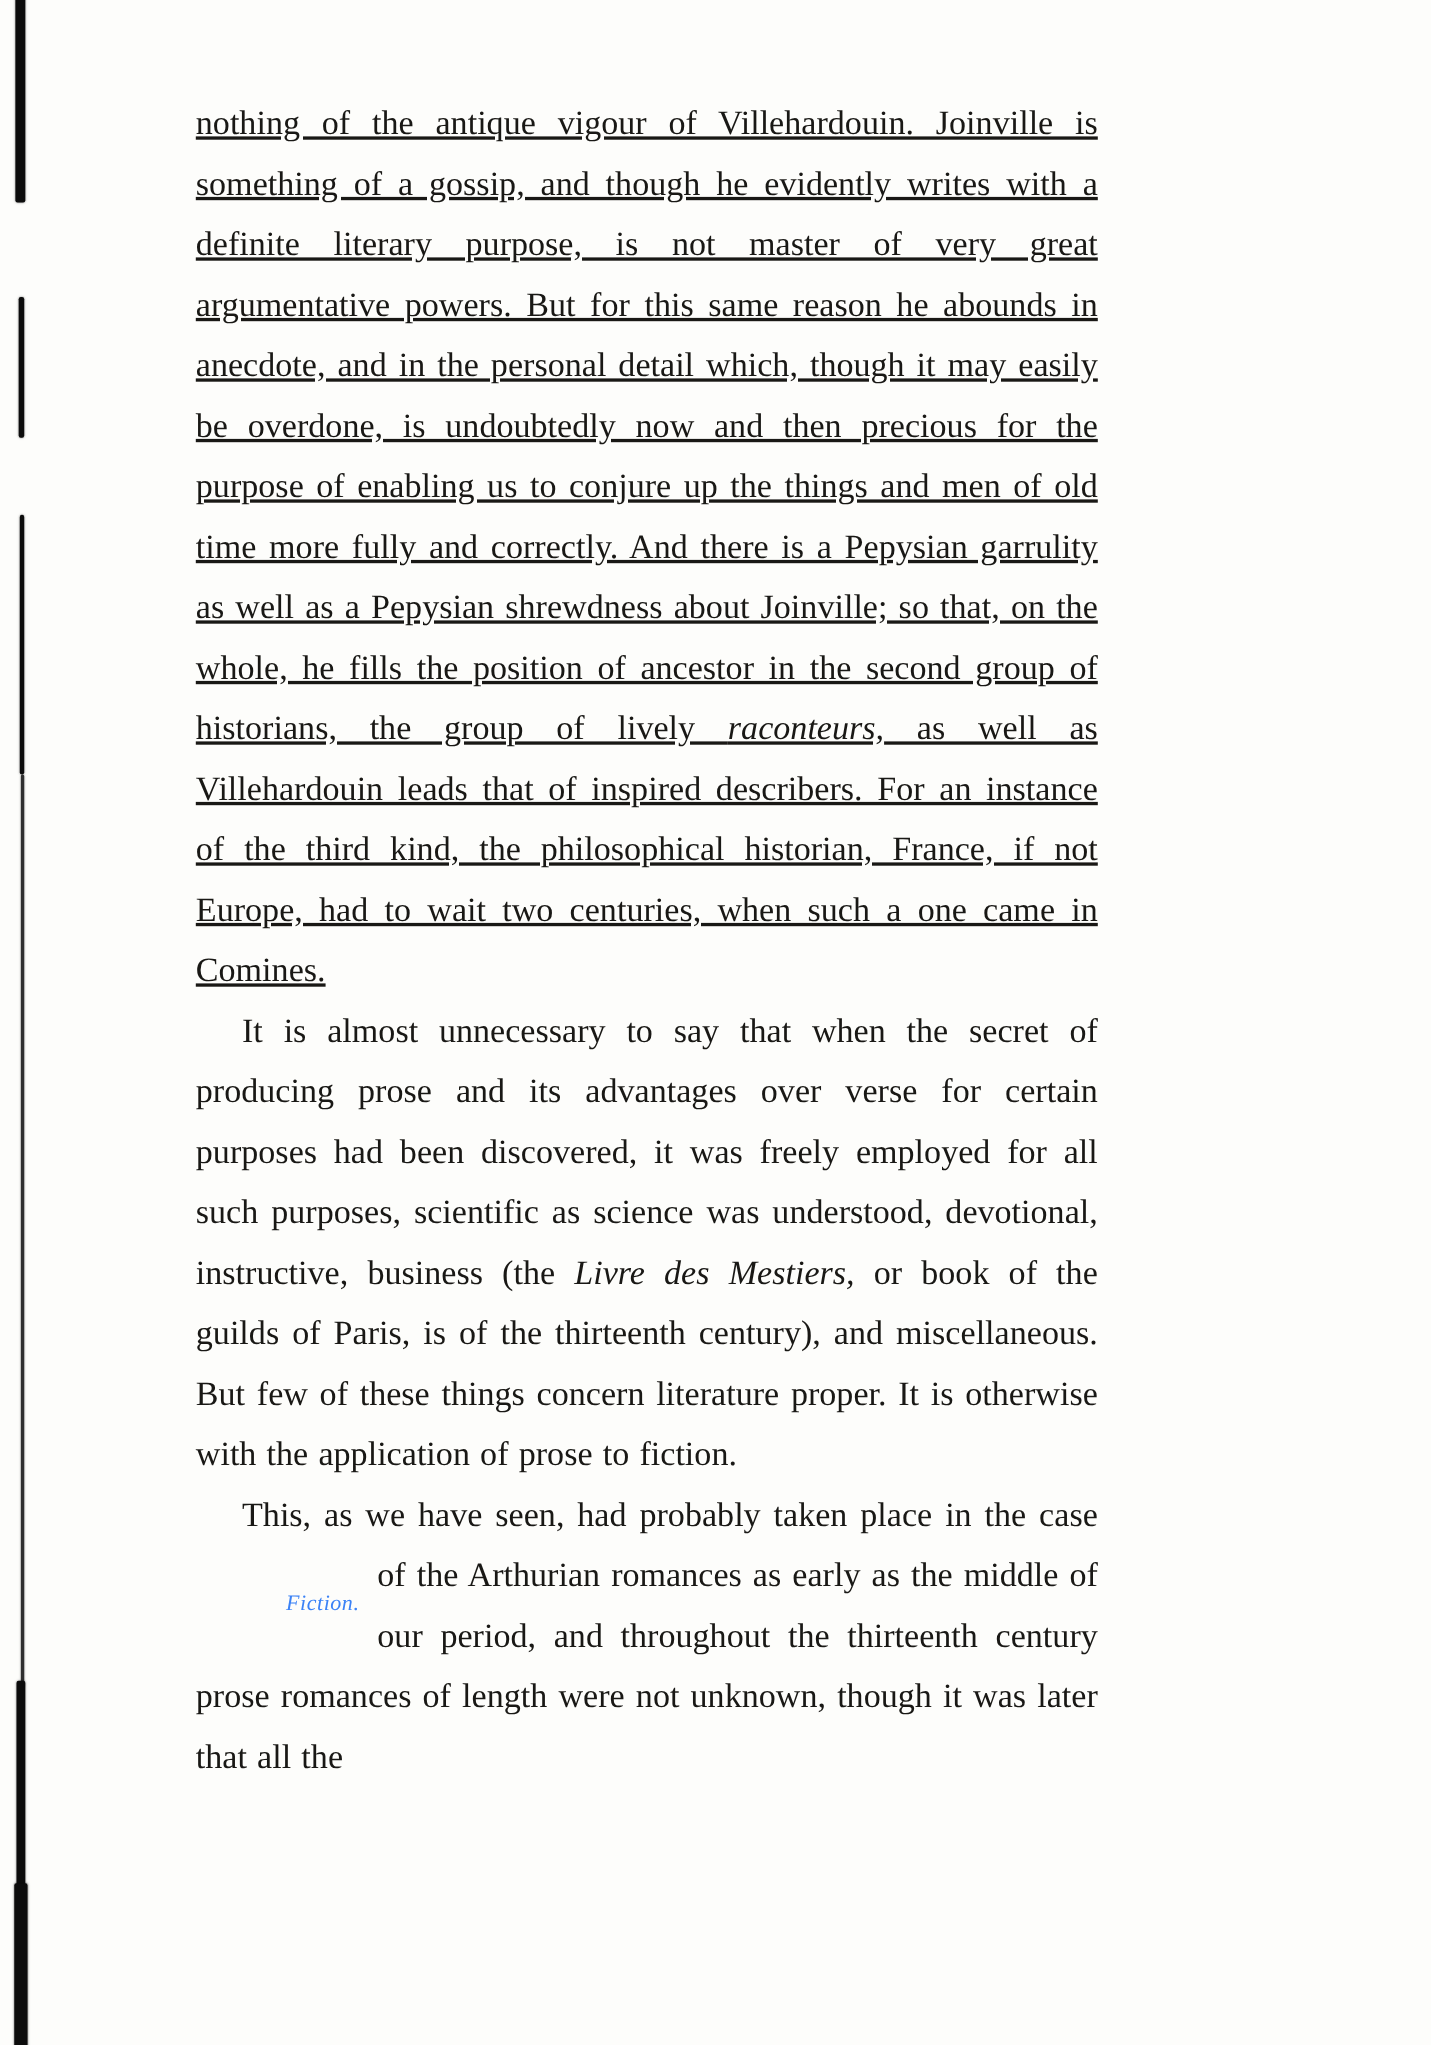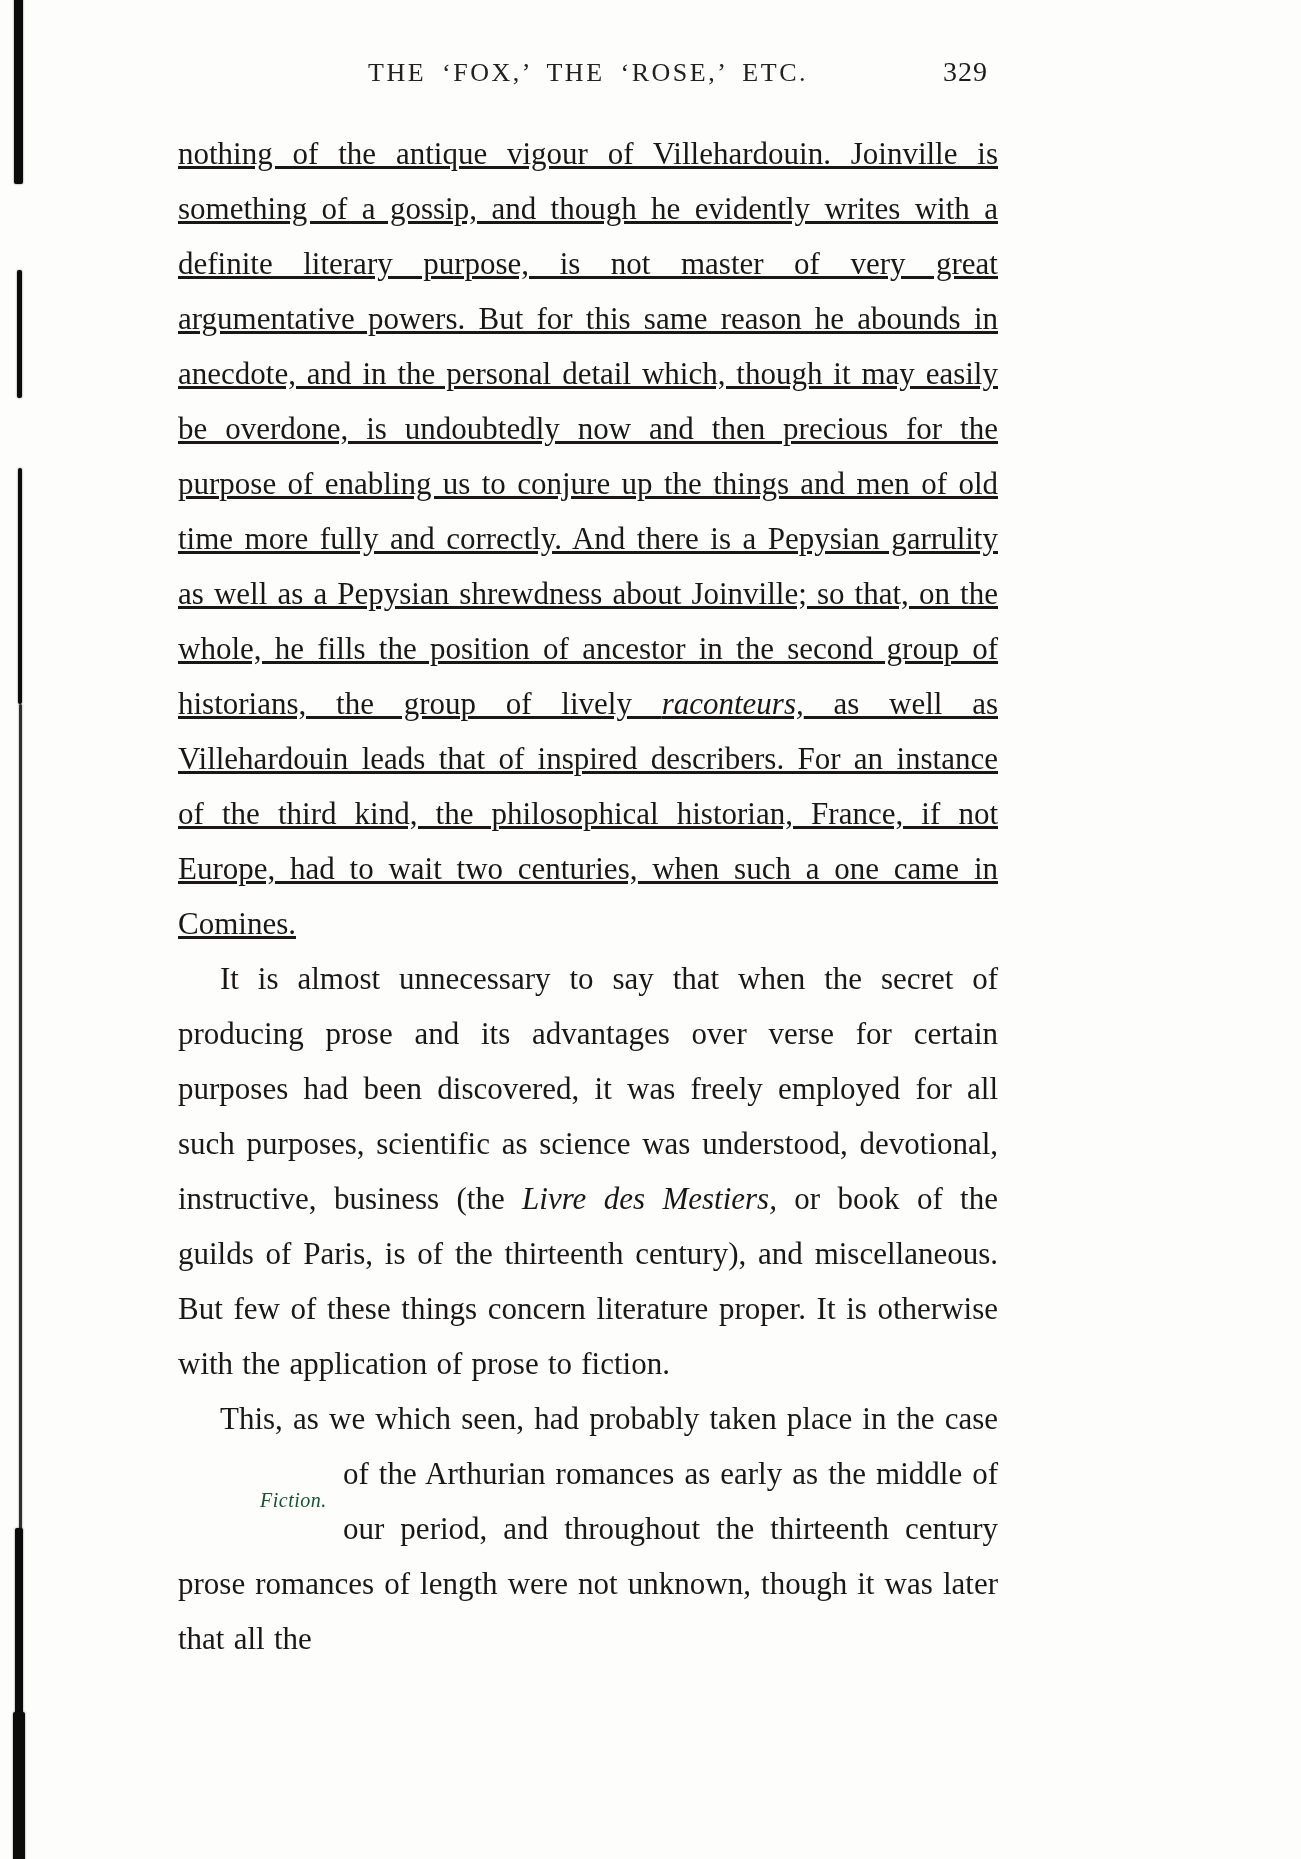--- a/index.html
+++ b/index.html
@@ -62,21 +62,21 @@
     display:flex;
     align-items:center;
     justify-content:flex-start;
     padding-left:40px;
     box-sizing:border-box;
   }
   .sidenote em{
     font-style:italic;
     font-size:20px;
     letter-spacing:0.5px;
-    color:#14532d;
+    color:#3b82f6;
   }
   
   .artifacts{position:absolute;left:0;top:0;width:40px;height:1859px;pointer-events:none;}
   .mark{
     position:absolute;
     background:#0c0c0c;
     border-radius:2px;
     box-shadow:0 0 2px rgba(0,0,0,.55);
   }
 </style>
@@ -87,29 +87,25 @@
   <div class="mark" style="left:14px;top:-8px;width:9px;height:192px"></div>
   <div class="mark" style="left:17px;top:270px;width:5px;height:128px"></div>
   <div class="mark" style="left:18px;top:468px;width:4px;height:236px"></div>
   <div class="mark" style="left:19px;top:704px;width:3px;height:830px;opacity:.85"></div>
   <div class="mark" style="left:15px;top:1528px;width:8px;height:210px"></div>
   <div class="mark" style="left:13px;top:1712px;width:12px;height:150px"></div>
 </div>
 
 <div class="page">
 
-  <header class="page-header">
-    <div class="running-title">THE ‘FOX,’ THE ‘ROSE,’ ETC.</div>
-    <div class="page-number">329</div>
-  </header>
 
   <main class="text-block">
 
     <p class="para first"><span>nothing of the antique vigour of Villehardouin. Joinville is something of a gossip, and though he evidently writes with a definite literary purpose, is not master of very great argumentative powers. But for this same reason he abounds in anecdote, and in the personal detail which, though it may easily be overdone, is undoubtedly now and then precious for the purpose of enabling us to conjure up the things and men of old time more fully and correctly. And there is a Pepysian garrulity as well as a Pepysian shrewdness about Joinville; so that, on the whole, he fills the position of ancestor in the second group of historians, the group of lively </span><em class="ital">raconteurs,</em><span> as well as Villehardouin leads that of inspired describers. For an instance of the third kind, the philosophical historian, France, if not Europe, had to wait two centuries, when such a one came in Comines.</span></p>
 
     <p class="para"><span>It is almost unnecessary to say that when the secret of producing prose and its advantages over verse for certain purposes had been discovered, it was freely employed for all such purposes, scientific as science was understood, devotional, instructive, business (the </span><em class="ital">Livre des Mestiers,</em><span> or book of the guilds of Paris, is of the thirteenth century), and miscellaneous. But few of these things concern literature proper. It is otherwise with the application of prose to fiction.</span></p>
 
-    <p class="para"><span>This, as we which seen, had probably taken place in the case of the Arthurian romances as early as the </span><span class="sidenote">
+    <p class="para"><span>This, as we have seen, had probably taken place in the case of the Arthurian romances as early as the </span><span class="sidenote">
           <em>Fiction.</em>
         </span><span>middle of our period, and throughout the thirteenth century prose romances of length were not unknown, though it was later that all the</span></p>
 
   </main>
 </div>
 
 </body></html>

